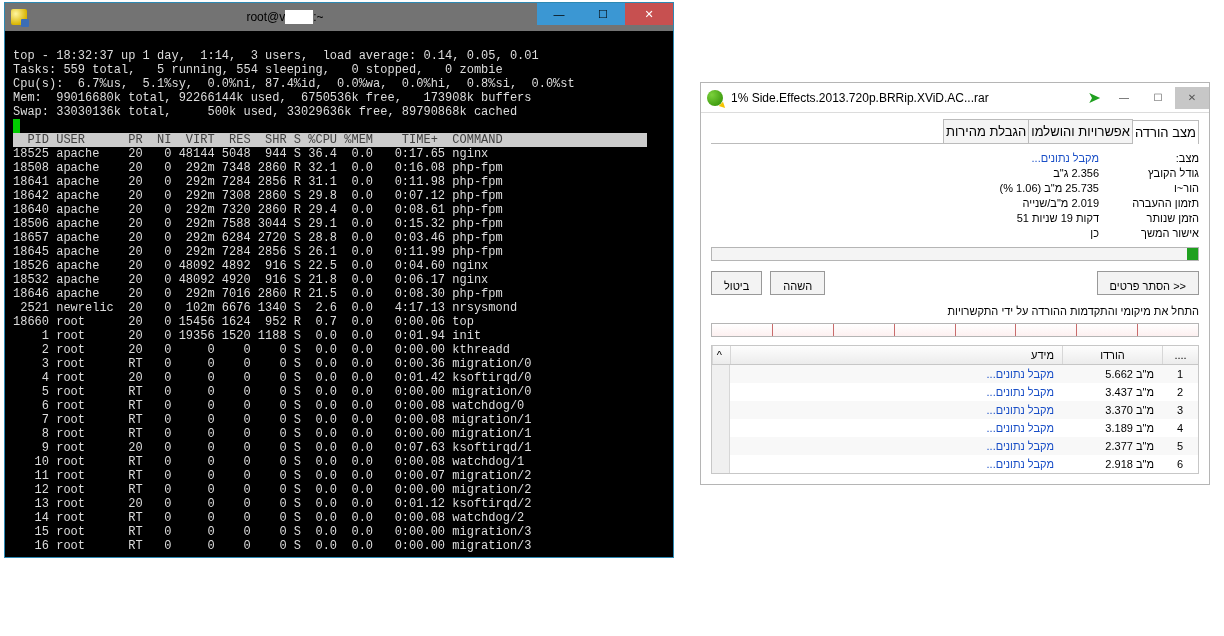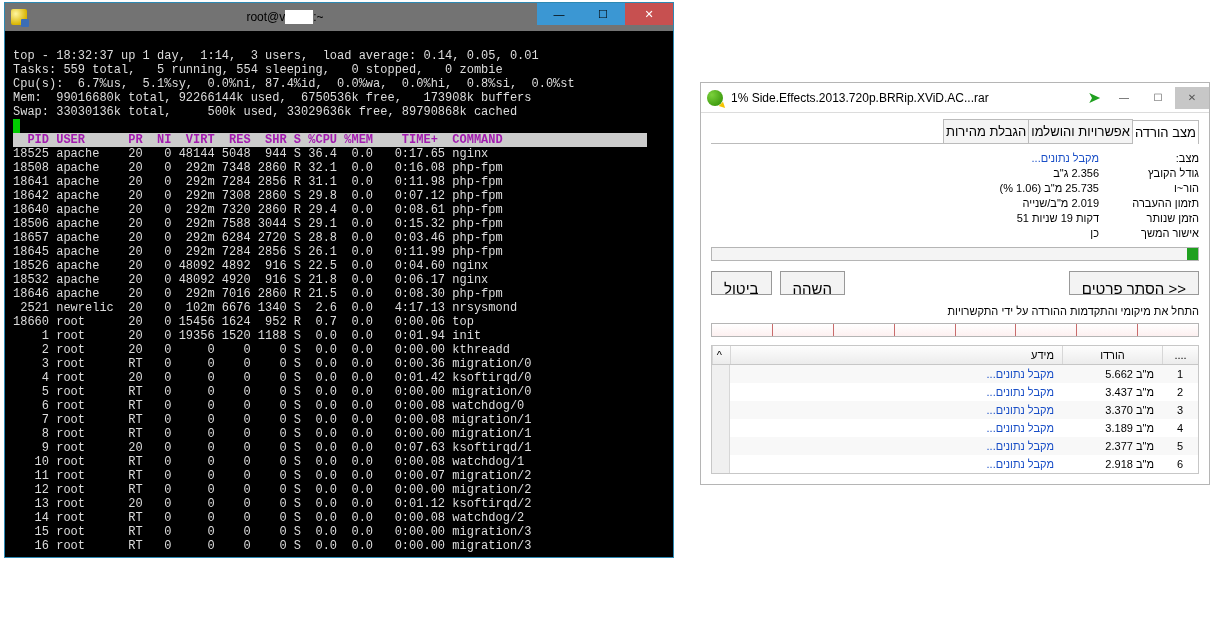--- a/index.html
+++ b/index.html
@@ -14,21 +14,21 @@
   .putty-title .obscure { background: #fff; color: #fff; padding: 0 8px; }
   .win-buttons { display: flex; height: 100%; }
   .win-btn { width: 44px; height: 22px; display:flex; align-items:center; justify-content:center; font-size:11px; }
   .win-btn.min, .win-btn.max { background: #3b97d3; color:#000; }
   .win-btn.close { background: #c75050; color:#fff; width:48px; height:22px; }
   .win-btn.min::before { content:"—"; }
   .win-btn.max::before { content:"☐"; }
   .win-btn.close::before { content:"✕"; }
 
   .term { background: #000; color: #ddd; font-family: "Courier New", monospace; font-size: 12px; line-height: 14px; padding: 18px 8px 4px 8px; white-space: pre; overflow: hidden; }
-  .term .hdr { background: #ccc; color: #a21caf; font-weight: bold; }
+  .term .hdr { background: #ccc; color: #404040; }
   .term .cur { background: #0c0; }
   
   
   .idm-window { position: absolute; left: 700px; top: 82px; width: 510px; border: 1px solid #b5b5b5; background:#fff; }
   .idm-titlebar { height: 30px; background: #fff; display:flex; align-items:center; border-bottom:1px solid #dcdcdc; }
   .idm-icon { width:16px; height:16px; margin:0 6px; background: radial-gradient(circle at 30% 30%, #7bd13c, #2a8a00); border-radius:50%; position:relative; }
   .idm-icon::after { content:""; position:absolute; right:-3px; bottom:-3px; width:0; height:0; border-left:6px solid #f5c400; border-top:3px solid transparent; border-bottom:3px solid transparent; transform:rotate(45deg); }
   .idm-title { flex:1; font-size:12px; color:#000; padding-left:2px; }
   .idm-winbtns { display:flex; align-items:center; gap:0; }
   .idm-winbtn { width:34px; height:22px; display:flex; align-items:center; justify-content:center; font-size:10px; color:#555; }
@@ -45,21 +45,21 @@
   .idm-label { width:100px; color:#000; }
   .idm-val { color:#000; }
   .idm-link { color:#1a4fc7; }
   .idm-url { direction:ltr; text-align:left; unicode-bidi: plaintext; }
   
   .idm-progress-outer { height:14px; border:1px solid #b5b5b5; margin-top:8px; position:relative; background:#f4f4f4; }
   .idm-progress-inner { position:absolute; right:0; top:0; bottom:0; width:11px; background:#1fa01f; }
 
   .idm-btnrow { display:flex; gap:8px; margin-top:10px; justify-content:space-between; }
   .idm-btnrow .side { display:flex; gap:8px; }
-  .idm-btn { height:24px; padding:8px 12px; border:1px solid #999; background:#f3f3f3; font-size:15px; cursor:pointer; }
+  .idm-btn { height:24px; padding:8px 12px; border:1px solid #999; background:#f3f3f3; font-size:11px; cursor:pointer; }
 
   .idm-msg { margin-top:10px; font-size:11px; }
 
   .idm-segbar { display:flex; height:14px; border:1px solid #b5b5b5; margin-top:6px; direction:ltr;}
   .idm-seg { flex:1; border-right:1px solid #c96b6b; background:linear-gradient(#fff,#fdf0f0); }
   .idm-seg:last-child { border-right:none; }
 
   .idm-table-wrap { margin-top:8px; border:1px solid #c7c7c7; }
   .idm-thead { display:flex; background:linear-gradient(#fdfdfd,#ececec); border-bottom:1px solid #c7c7c7; font-size:11px; }
   .idm-th { padding:3px 8px; border-left:1px solid #d7d7d7; }

